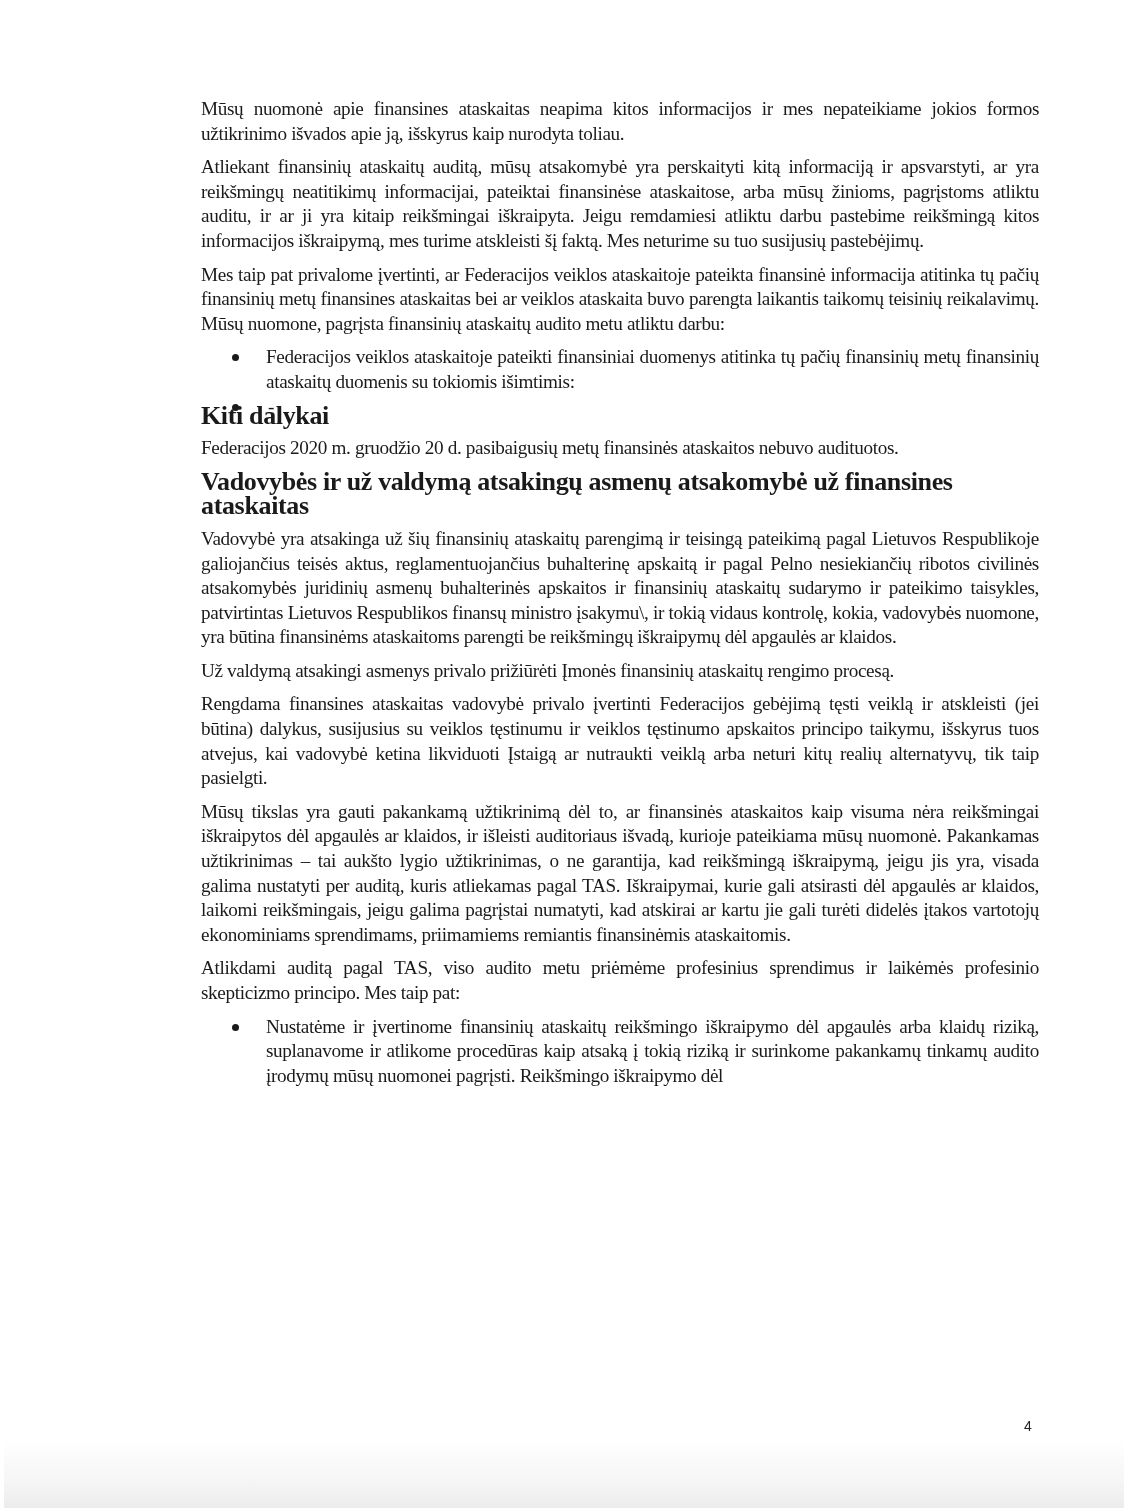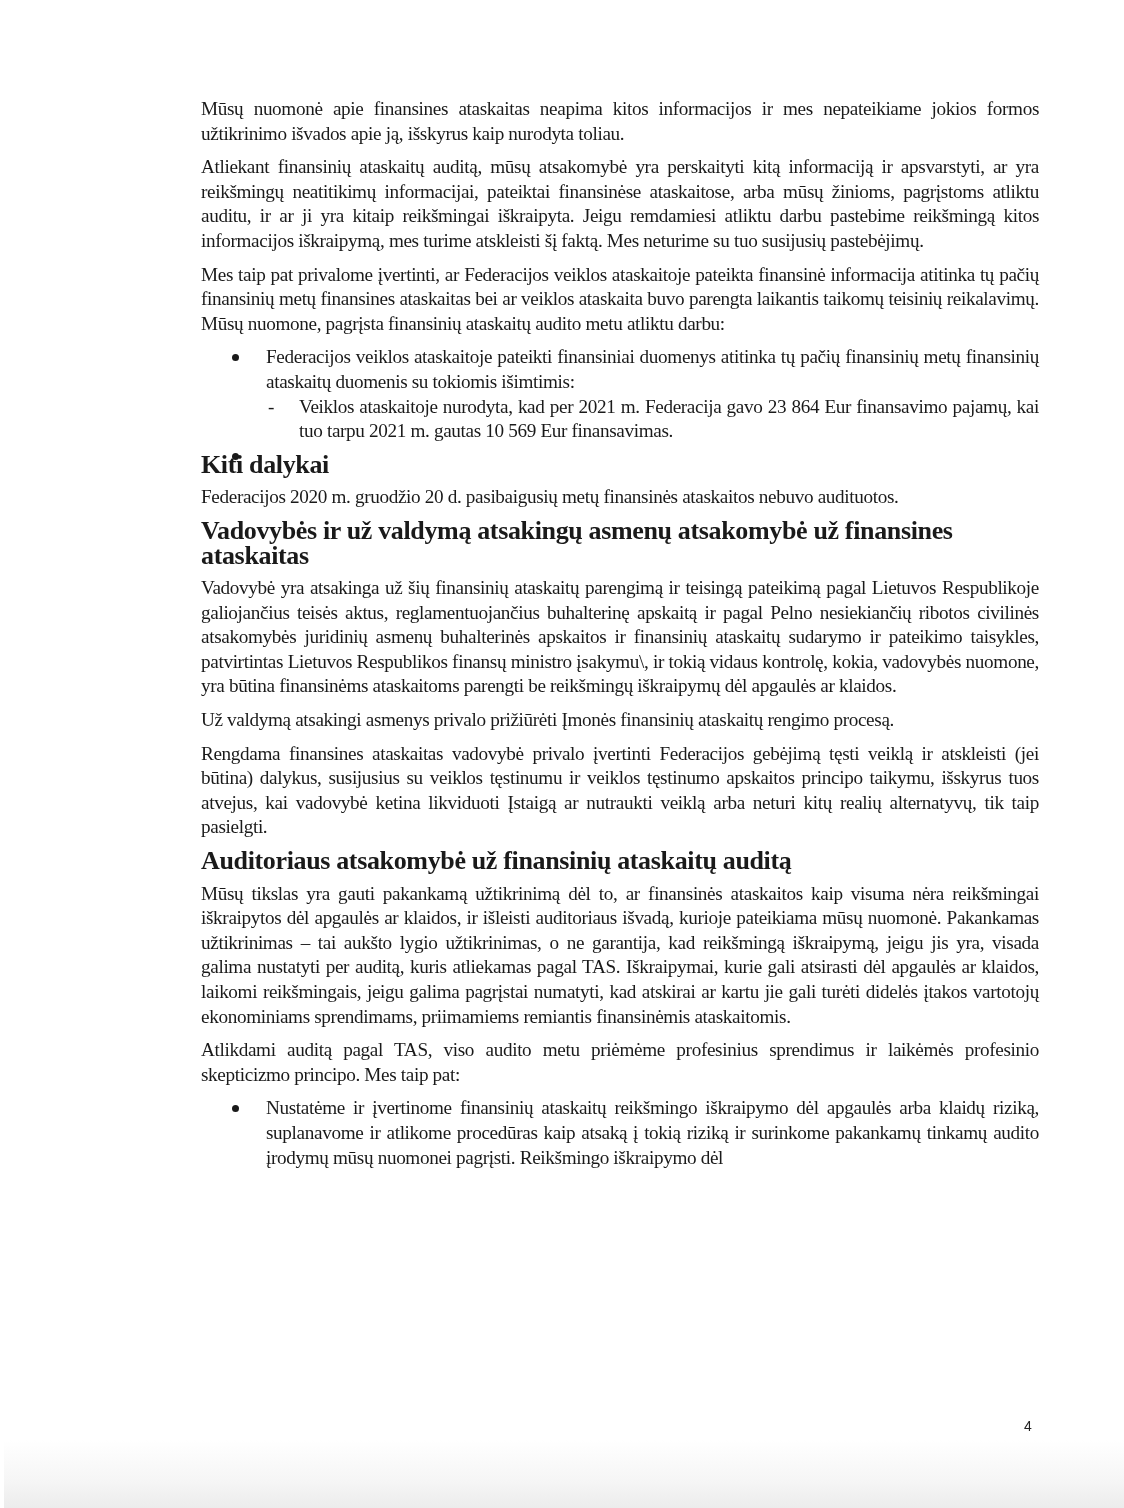--- a/index.html
+++ b/index.html
@@ -95,38 +95,36 @@
     <p>Atliekant finansinių ataskaitų auditą, mūsų atsakomybė yra perskaityti kitą informaciją ir apsvarstyti, ar yra reikšmingų neatitikimų informacijai, pateiktai finansinėse ataskaitose, arba mūsų žinioms, pagrįstoms atliktu auditu, ir ar ji yra kitaip reikšmingai iškraipyta. Jeigu remdamiesi atliktu darbu pastebime reikšmingą kitos informacijos iškraipymą, mes turime atskleisti šį faktą. Mes neturime su tuo susijusių pastebėjimų.</p>
     <p>Mes taip pat privalome įvertinti, ar Federacijos  veiklos ataskaitoje pateikta finansinė informacija atitinka tų pačių finansinių metų finansines ataskaitas bei ar veiklos ataskaita buvo parengta laikantis taikomų teisinių reikalavimų. Mūsų nuomone, pagrįsta finansinių ataskaitų audito metu atliktu darbu:</p>
 
     <ul class="bullets">
       <li>
         <span class="bullet"></span>
         <span>Federacijos  veiklos ataskaitoje pateikti finansiniai duomenys atitinka tų pačių finansinių metų finansinių ataskaitų duomenis su tokiomis išimtimis:</span>
         <ul class="dashes">
           <li>
             <span class="dash">-</span>
-            <span>Veiklos ataskaitoje nurodyta, kad per 2021 m. Federacija gavo 23 864 Eur finansavimo pajamų, kai tuo tarpu 2021 m. gautas 10 569 Eur finansavimas.</span>
           </li>
         </ul>
       </li>
       <li>
         <span class="bullet"></span>
       </li>
     </ul>
 
     <h2>Kiti dalykai</h2>
     <p>Federacijos 2020 m. gruodžio 20 d. pasibaigusių  metų finansinės ataskaitos nebuvo audituotos.</p>
 
     <h2>Vadovybės ir už valdymą atsakingų asmenų atsakomybė už finansines ataskaitas</h2>
     <p>Vadovybė yra atsakinga už šių finansinių ataskaitų parengimą ir teisingą pateikimą pagal Lietuvos Respublikoje galiojančius teisės aktus, reglamentuojančius buhalterinę apskaitą ir pagal Pelno nesiekiančių ribotos civilinės atsakomybės juridinių asmenų buhalterinės apskaitos ir finansinių ataskaitų sudarymo ir pateikimo taisykles, patvirtintas Lietuvos Respublikos finansų ministro įsakymu\, ir tokią vidaus kontrolę, kokia, vadovybės nuomone, yra būtina finansinėms ataskaitoms parengti be reikšmingų iškraipymų dėl apgaulės ar klaidos.</p>
     <p>Už valdymą atsakingi asmenys privalo prižiūrėti Įmonės finansinių ataskaitų rengimo procesą.</p>
     <p>Rengdama finansines ataskaitas vadovybė privalo įvertinti Federacijos  gebėjimą tęsti veiklą ir atskleisti (jei būtina) dalykus, susijusius su veiklos tęstinumu ir veiklos tęstinumo apskaitos principo taikymu, išskyrus tuos atvejus, kai vadovybė ketina likviduoti Įstaigą ar nutraukti veiklą arba neturi kitų realių alternatyvų, tik taip pasielgti.</p>
 
-    <h2>Auditoriaus atsakomybė už finansinių ataskaitų auditą</h2>
     <p>Mūsų tikslas yra gauti pakankamą užtikrinimą dėl to, ar finansinės ataskaitos kaip visuma nėra reikšmingai iškraipytos dėl apgaulės ar klaidos, ir išleisti auditoriaus išvadą, kurioje pateikiama mūsų nuomonė. Pakankamas užtikrinimas – tai aukšto lygio užtikrinimas, o ne garantija, kad reikšmingą iškraipymą, jeigu jis yra, visada galima nustatyti per auditą, kuris atliekamas pagal TAS. Iškraipymai, kurie gali atsirasti dėl apgaulės ar klaidos, laikomi reikšmingais, jeigu galima pagrįstai numatyti, kad atskirai ar kartu jie gali turėti didelės įtakos vartotojų ekonominiams sprendimams, priimamiems remiantis finansinėmis ataskaitomis.</p>
     <p>Atlikdami auditą pagal TAS, viso audito metu priėmėme profesinius sprendimus ir laikėmės profesinio skepticizmo principo. Mes taip pat:</p>
 
     <ul class="bullets">
       <li>
         <span class="bullet"></span>
         <span>Nustatėme ir įvertinome finansinių ataskaitų reikšmingo iškraipymo dėl apgaulės arba klaidų riziką, suplanavome ir atlikome procedūras kaip atsaką į tokią riziką ir surinkome pakankamų tinkamų audito įrodymų mūsų nuomonei pagrįsti. Reikšmingo iškraipymo dėl</span>
       </li>
     </ul>
   </div>

